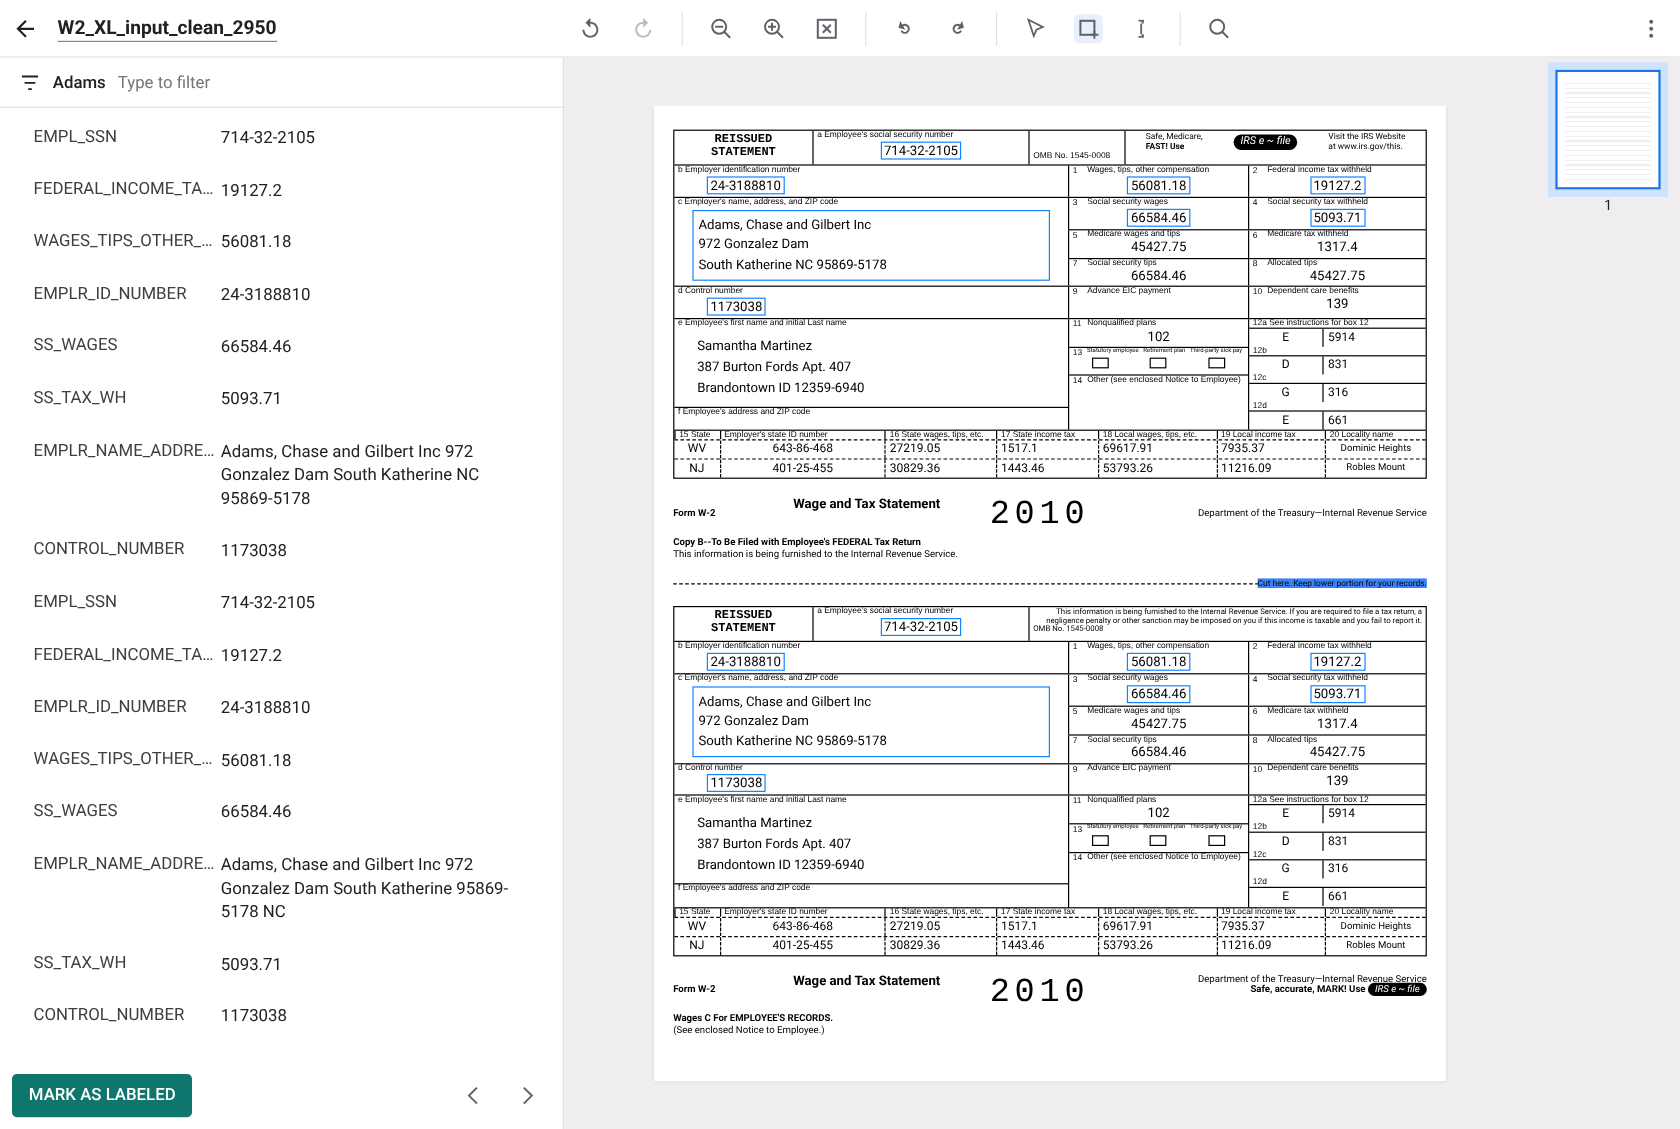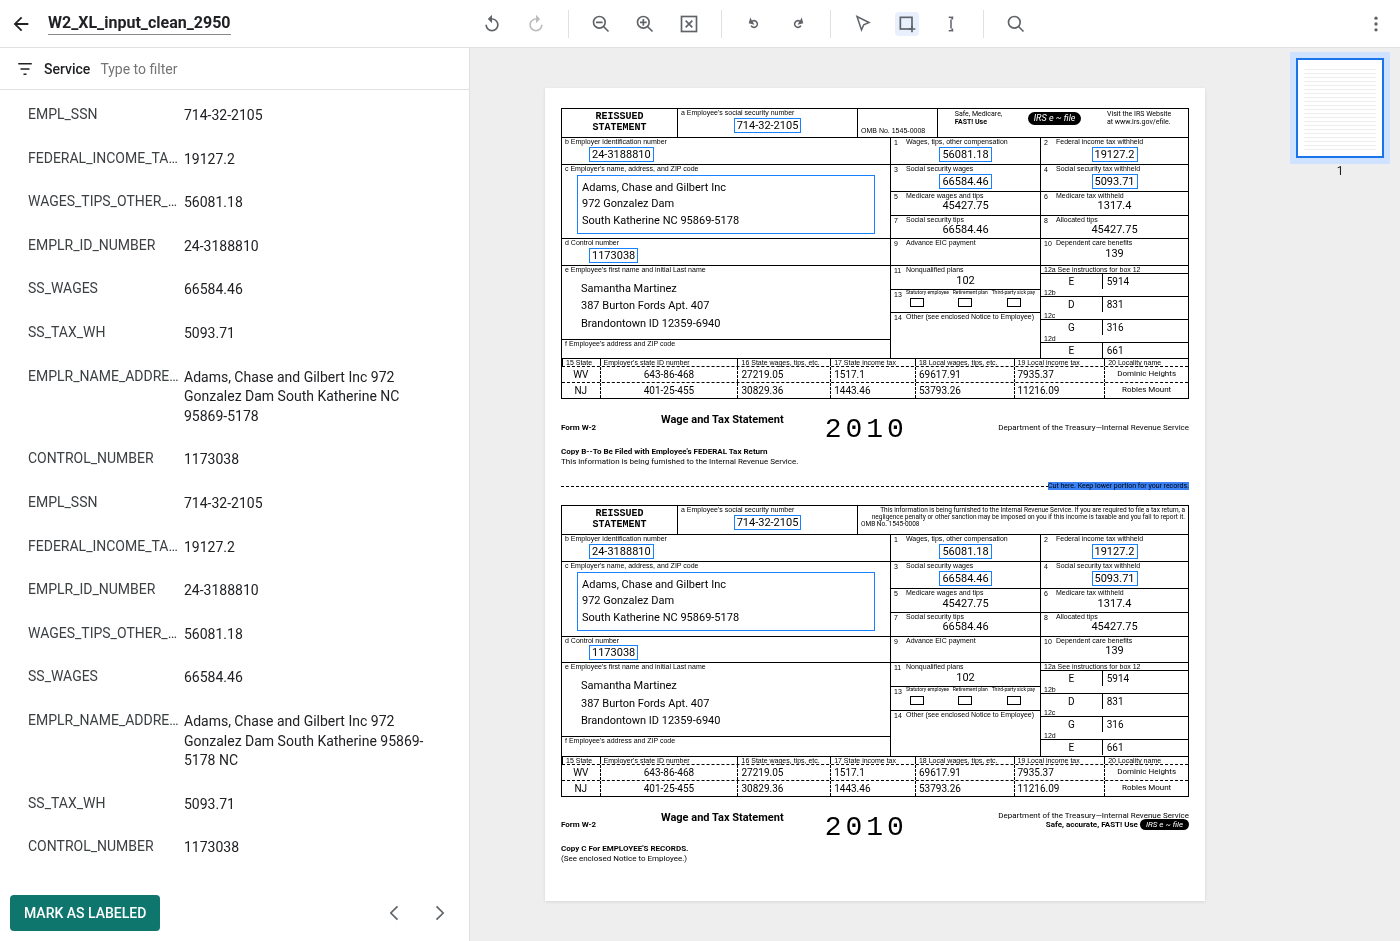--- a/index.html
+++ b/index.html
@@ -154,21 +154,21 @@
 </div>
 
 <div class="main">
   <div class="sidebar">
     <div class="filter-row">
       <span>
           <svg width="18" height="18" viewBox="0 0 24 24">
             <path d="M3 5h18M6 12h12M10 19h4" stroke="#202124" stroke-width="2"></path>
           </svg>
         </span>
-      <span class="lbl">Service</span>
+      <span class="lbl">Adams</span>
       <input placeholder="Type to filter" style="">
     </div>
     <div class="fields" id="fields">
         <div class="field">
           <div class="k">EMPL_SSN</div>
           <div class="v">714-32-2105</div>
         </div>
         <div class="field">
           <div class="k">FEDERAL_INCOME_TAX_W...</div>
           <div class="v">19127.2</div>
@@ -258,21 +258,21 @@
               </div>
             <div class="cell" style="width:180px">
                 <div class="lab">a  Employee's social security number</div>
                 <span class="val"><span class="hl">714-32-2105</span></span>
               </div>
             <div class="cell" style="width:80px;font-family:Arial;font-size:7px;display:flex;align-items:flex-end">OMB No. 1545-0008</div>
             <div class="cell" style="flex:1;border-left:1px solid #000">
               <div class="efile-box">
                   <div><span>Safe, Medicare,</span><br><b>FAST! Use</b></div>
                   <span class="efile-logo">IRS e ~ file</span>
-                  <div><span>Visit the IRS Website</span><br><span>at www.irs.gov/efile.</span></div>
+                  <div><span>Visit the IRS Website</span><br><span>at www.irs.gov/this.</span></div>
                 </div>
             </div>
           </div>
           <div class="row">
             <div class="cell" style="width:328px">
                 <div class="lab">b  Employer identification number</div>
                 <span class="val left" style="padding-left:24px"><span class="hl">24-3188810</span></span>
               </div>
             <div class="cell" style="width:150px">
                 <span class="num">1</span>
@@ -618,23 +618,23 @@
                 <div class="scell w20" style="text-align:left">11216.09</div>
                 <div class="scell w21" style="font-size:8px">Robles Mount</div>
               </div>
           </div>
         </div>
         <div class="under-w2">
           <div style="display:flex;align-items:flex-start">
             <div style="width:100px"><br><b>Form  W-2</b></div>
             <div style="text-align:center"><span class="wts">Wage and Tax Statement</span></div>
             <div style="flex:1;text-align:center"><span class="year">2010</span></div>
-            <div style="text-align:right;width:240px"><span>Department of the Treasury—Internal Revenue Service</span><br><b>Safe, accurate, FAST!  Use</b> <span class="efile-logo" style="font-size:8px">IRS e ~ file</span></div>
-          </div>
-          <b>Copy C For EMPLOYEE'S RECORDS.</b><br><span>(See enclosed Notice to Employee.)</span>
+            <div style="text-align:right;width:240px"><span>Department of the Treasury—Internal Revenue Service</span><br><b>Safe, accurate, MARK!  Use</b> <span class="efile-logo" style="font-size:8px">IRS e ~ file</span></div>
+          </div>
+          <b>Wages C For EMPLOYEE'S RECORDS.</b><br><span>(See enclosed Notice to Employee.)</span>
         </div>
 
       </div>
     </div>
     <div class="thumbs">
       <div class="thumb"></div>
       <div class="thumb-num">1</div>
     </div>
   </div>
 </div>

